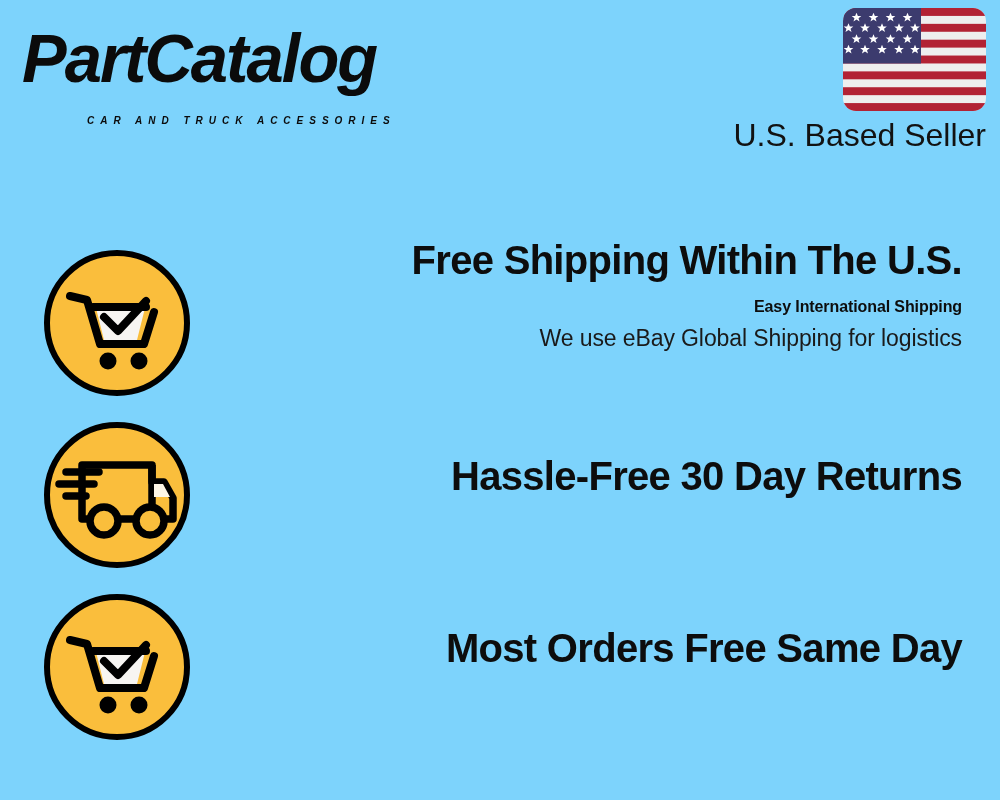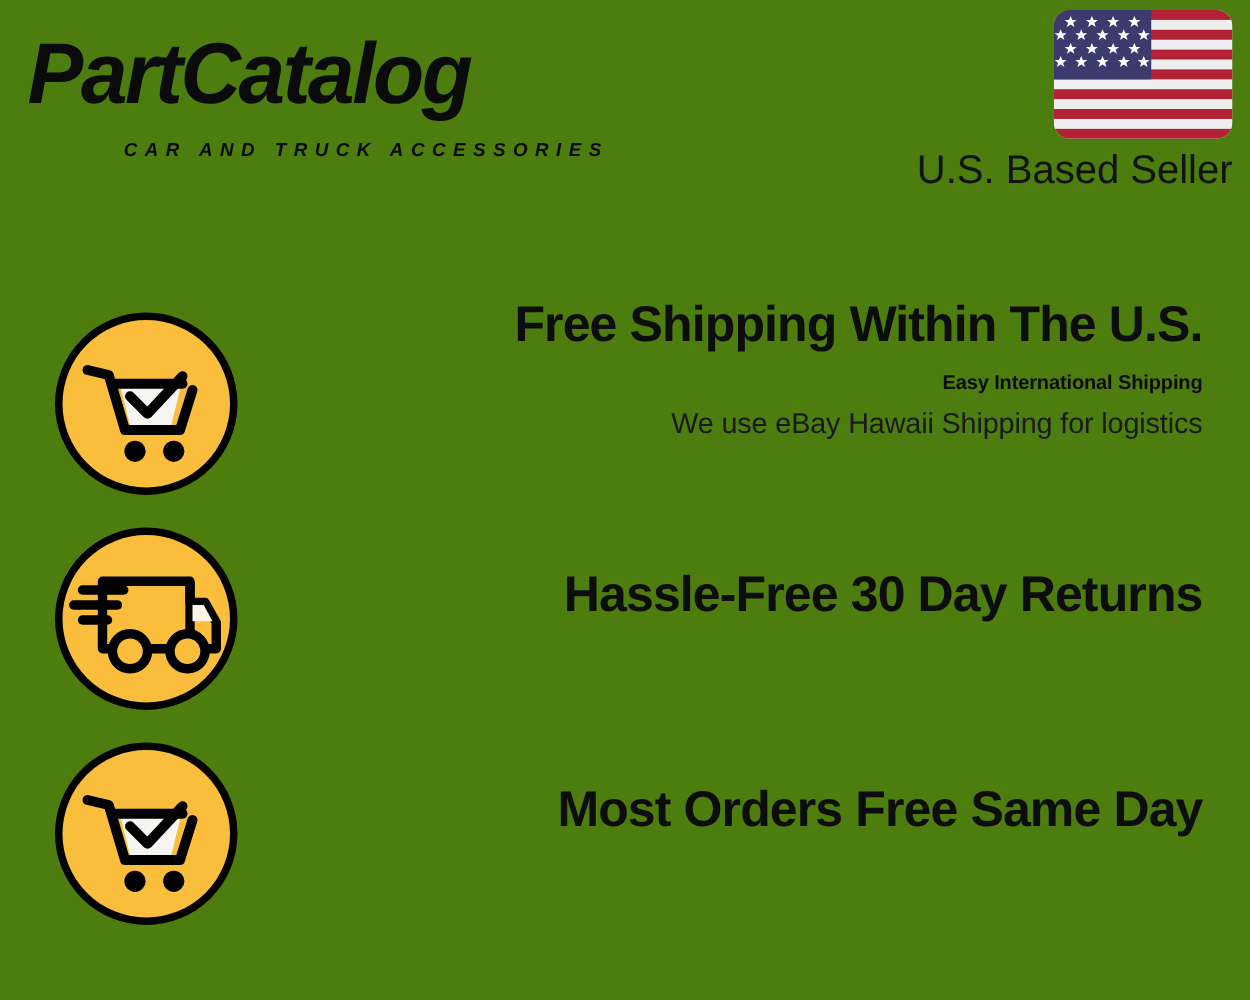--- a/index.html
+++ b/index.html
@@ -14,21 +14,21 @@
     font-family: "Liberation Sans", sans-serif;
     color: #111111;
     overflow: hidden;
     position: relative;
   }
 
   .page {
     position: relative;
     width: 1000px;
     height: 800px;
-    background: #4d7c0f;
+    background: #7dd3fc;
   }
 
   
   .brand-logo {
     position: absolute;
     left: 22px;
     top: 22px;
     width: 470px;
     height: 95px;
   }
@@ -47,26 +47,25 @@
     transform-origin: left top;
     white-space: nowrap;
   }
   .brand-tagline {
     position: absolute;
     left: 65px;
     top: 90px;
     font-family: "Liberation Sans", sans-serif;
     font-weight: 700;
     font-style: italic;
-    font-size: 15px;
+    font-size: 10px;
     line-height: 17px;
     letter-spacing: 6.0px;
     color: #0b0b0b;
     white-space: nowrap;
-    margin-left: 12px;
   }
 
   .seller-badge {
     position: absolute;
     right: 14px;
     top: 8px;
     width: 260px;
     text-align: right;
   }
   .flag-wrap {
@@ -263,21 +262,21 @@
           <path d="M51,59 L104,59" fill="none" stroke="#000000" stroke-width="8" stroke-linecap="round" stroke-linejoin="round"></path>
           <path d="M62,69 L76,83 L104,53" fill="none" stroke="#000000" stroke-width="8" stroke-linecap="round" stroke-linejoin="round"></path>
           <circle cx="66" cy="113" r="8.5" fill="#000000"></circle>
           <circle cx="97" cy="113" r="8.5" fill="#000000"></circle>
         </svg>
       </span>
       <div class="feature-text">
         <span class="feature-title">Free Shipping Within The U.S.</span>
         <span class="spacer-6"></span>
         <span class="feature-sub-bold">Easy International Shipping</span>
-        <span class="feature-sub">We use eBay Hawaii Shipping for logistics</span>
+        <span class="feature-sub">We use eBay Global Shipping for logistics</span>
       </div>
     </div>
 
     <div class="feature-row row-1">
       <span class="feature-icon">
         <svg viewBox="0 0 150 150" xmlns="http://www.w3.org/2000/svg" aria-hidden="true">
           <circle cx="75" cy="75" r="70" fill="#fabe3c" stroke="#000000" stroke-width="6"></circle>
           <path d="M110,62 L122,62 L131,78 L131,99 L40,99 L40,45 L110,45 Z" fill="none" stroke="#000000" stroke-width="7.5" stroke-linecap="round" stroke-linejoin="round"></path>
           <path d="M110,45 L110,99" fill="none" stroke="#000000" stroke-width="7.5" stroke-linejoin="round"></path>
           <polygon points="112,64 121,64 128,77 112,77" fill="#fdf6e6"></polygon>

